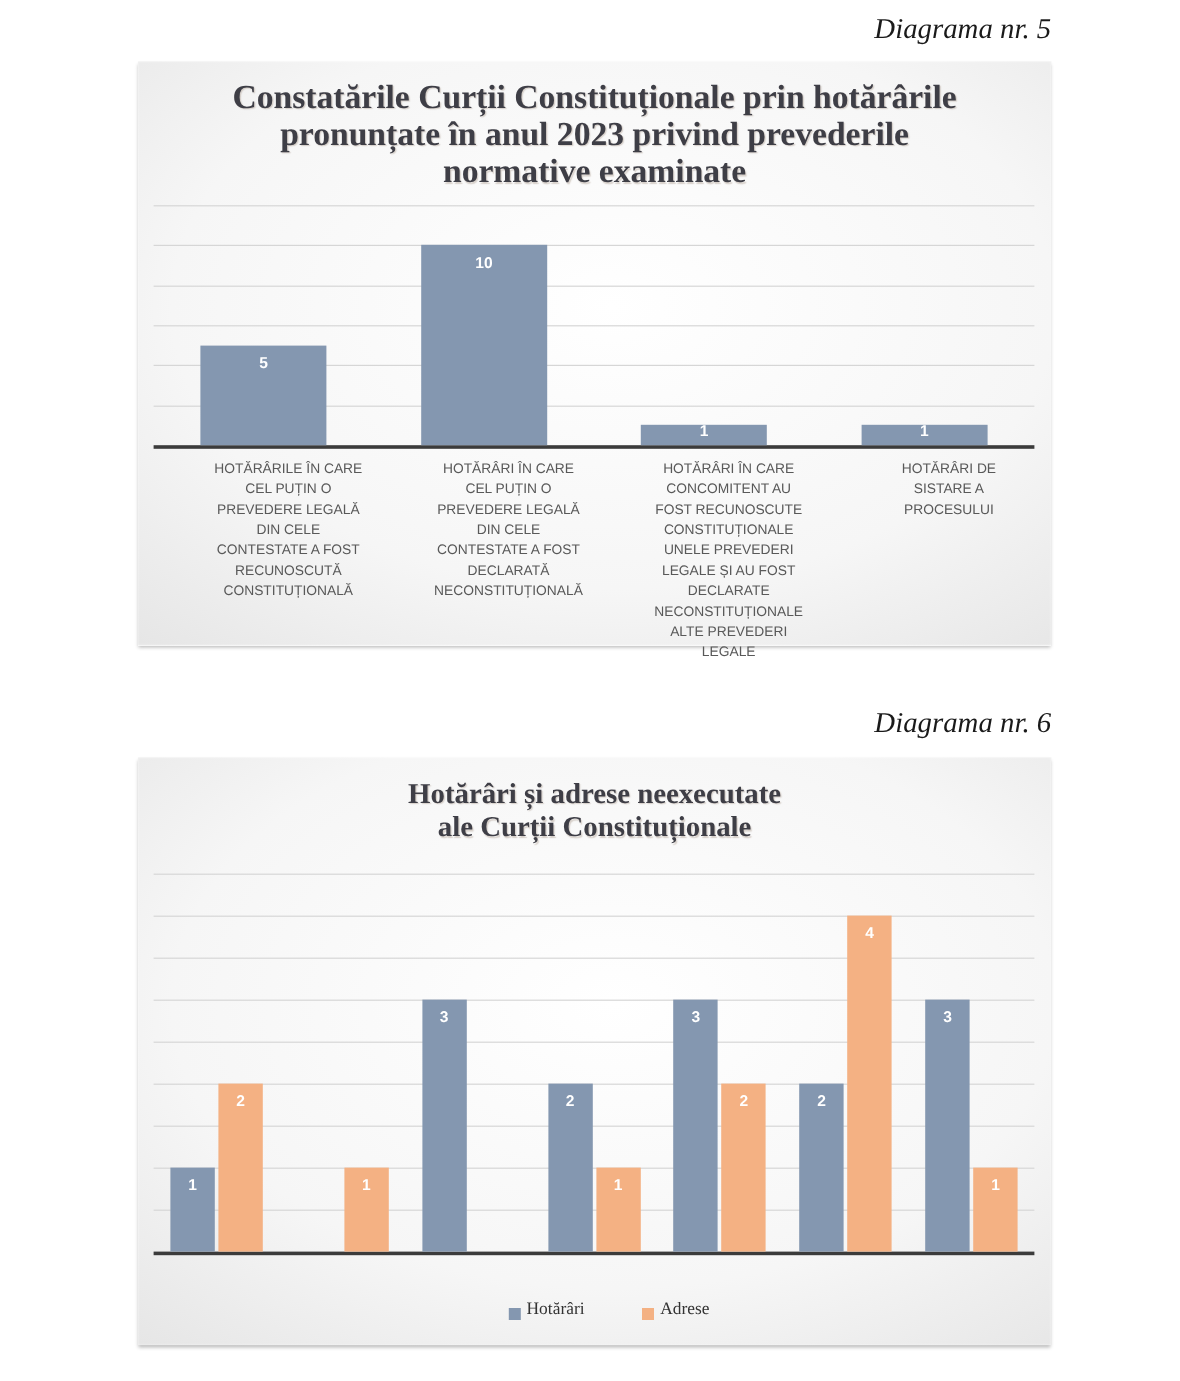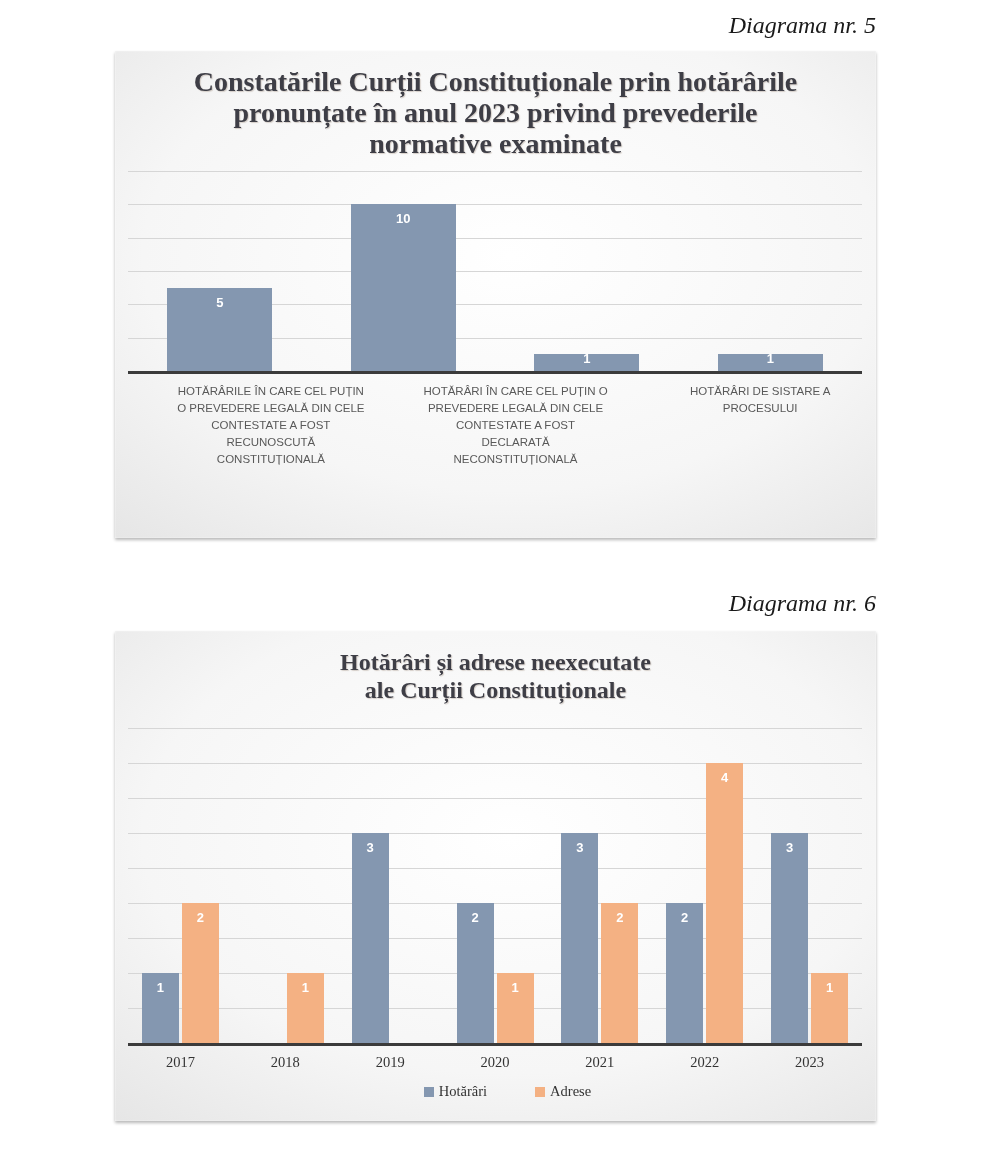--- a/index.html
+++ b/index.html
@@ -51,21 +51,21 @@
     font-size:11.5px;line-height:17px;color:#595959;margin-left:41px;
   }
 
   .years{position:absolute;left:13px;top:423px;width:734px;display:flex;}
   .year{flex:1;text-align:center;font-size:14.5px;color:#333333;}
 
   .legend{
     position:absolute;left:0;top:452px;width:100%;
     display:flex;justify-content:center;gap:24px;align-items:center;
   }
-  .legend-item{display:flex;align-items:center;gap:5px;font-size:14.5px;color:#333333;padding-left:24px;}
+  .legend-item{display:flex;align-items:flex-end;gap:5px;font-size:14.5px;color:#333333;padding-left:24px;}
   .legend-swatch{width:10px;height:10px;display:inline-block;}
 </style>
 </head>
 <body>
 
 <div class="caption" id="cap1">Diagrama nr. 5</div>
 
 <section class="panel" id="panel1">
   <h2 class="chart-title" id="title1">
       <div class="title-line">Constatările Curții Constituționale prin hotărârile</div>
@@ -88,20 +88,21 @@
       <div class="bar" style="left: 406.25px; width: 105px; height: 16.6667px; background: rgb(132, 151, 176);">
         <div class="bar-label" style="top: -3px; color: rgb(255, 255, 255);">1</div>
       </div>
       <div class="bar" style="left: 589.75px; width: 105px; height: 16.6667px; background: rgb(132, 151, 176);">
         <div class="bar-label" style="top: -3px; color: rgb(255, 255, 255);">1</div>
       </div>
     </div>
   <div class="cats" id="cats1">
       <div class="cat">HOTĂRÂRILE ÎN CARE CEL PUȚIN O PREVEDERE LEGALĂ DIN CELE CONTESTATE A FOST RECUNOSCUTĂ CONSTITUȚIONALĂ</div>
       <div class="cat">HOTĂRÂRI ÎN CARE CEL PUȚIN O PREVEDERE LEGALĂ DIN CELE CONTESTATE A FOST DECLARATĂ NECONSTITUȚIONALĂ</div>
+      <div class="cat">HOTĂRÂRI ÎN CARE CONCOMITENT AU FOST RECUNOSCUTE CONSTITUȚIONALE UNELE PREVEDERI LEGALE ȘI AU FOST DECLARATE NECONSTITUȚIONALE ALTE PREVEDERI LEGALE</div>
       <div class="cat">HOTĂRÂRI DE SISTARE A PROCESULUI</div>
     </div>
 </section>
 
 <div class="caption" id="cap2">Diagrama nr. 6</div>
 
 <section class="panel" id="panel2">
   <h2 class="chart-title" id="title2">
       <div class="title-line">Hotărâri și adrese neexecutate</div>
       <div class="title-line">ale Curții Constituționale</div>
@@ -146,29 +147,20 @@
       <div class="bar" style="left: 473.357px; width: 37px; height: 140px; background: rgb(244, 177, 131);">
         <div class="bar-label" style="top: 7px; color: rgb(255, 255, 255);">2</div>
       </div>
       <div class="bar" style="left: 578.214px; width: 37px; height: 280px; background: rgb(244, 177, 131);">
         <div class="bar-label" style="top: 7px; color: rgb(255, 255, 255);">4</div>
       </div>
       <div class="bar" style="left: 683.071px; width: 37px; height: 70px; background: rgb(244, 177, 131);">
         <div class="bar-label" style="top: 7px; color: rgb(255, 255, 255);">1</div>
       </div>
     </div>
-  <div class="years" id="years1">
-      <div class="year">2017</div>
-      <div class="year">2018</div>
-      <div class="year">2019</div>
-      <div class="year">2020</div>
-      <div class="year">2021</div>
-      <div class="year">2022</div>
-      <div class="year">2023</div>
-    </div>
   <div class="legend" id="legend1">
       <div class="legend-item">
         <div class="legend-swatch" style="background: rgb(132, 151, 176);"></div>
         <span class="legend-label">Hotărâri</span>
       </div>
       <div class="legend-item">
         <div class="legend-swatch" style="background: rgb(244, 177, 131);"></div>
         <span class="legend-label">Adrese</span>
       </div>
     </div>

